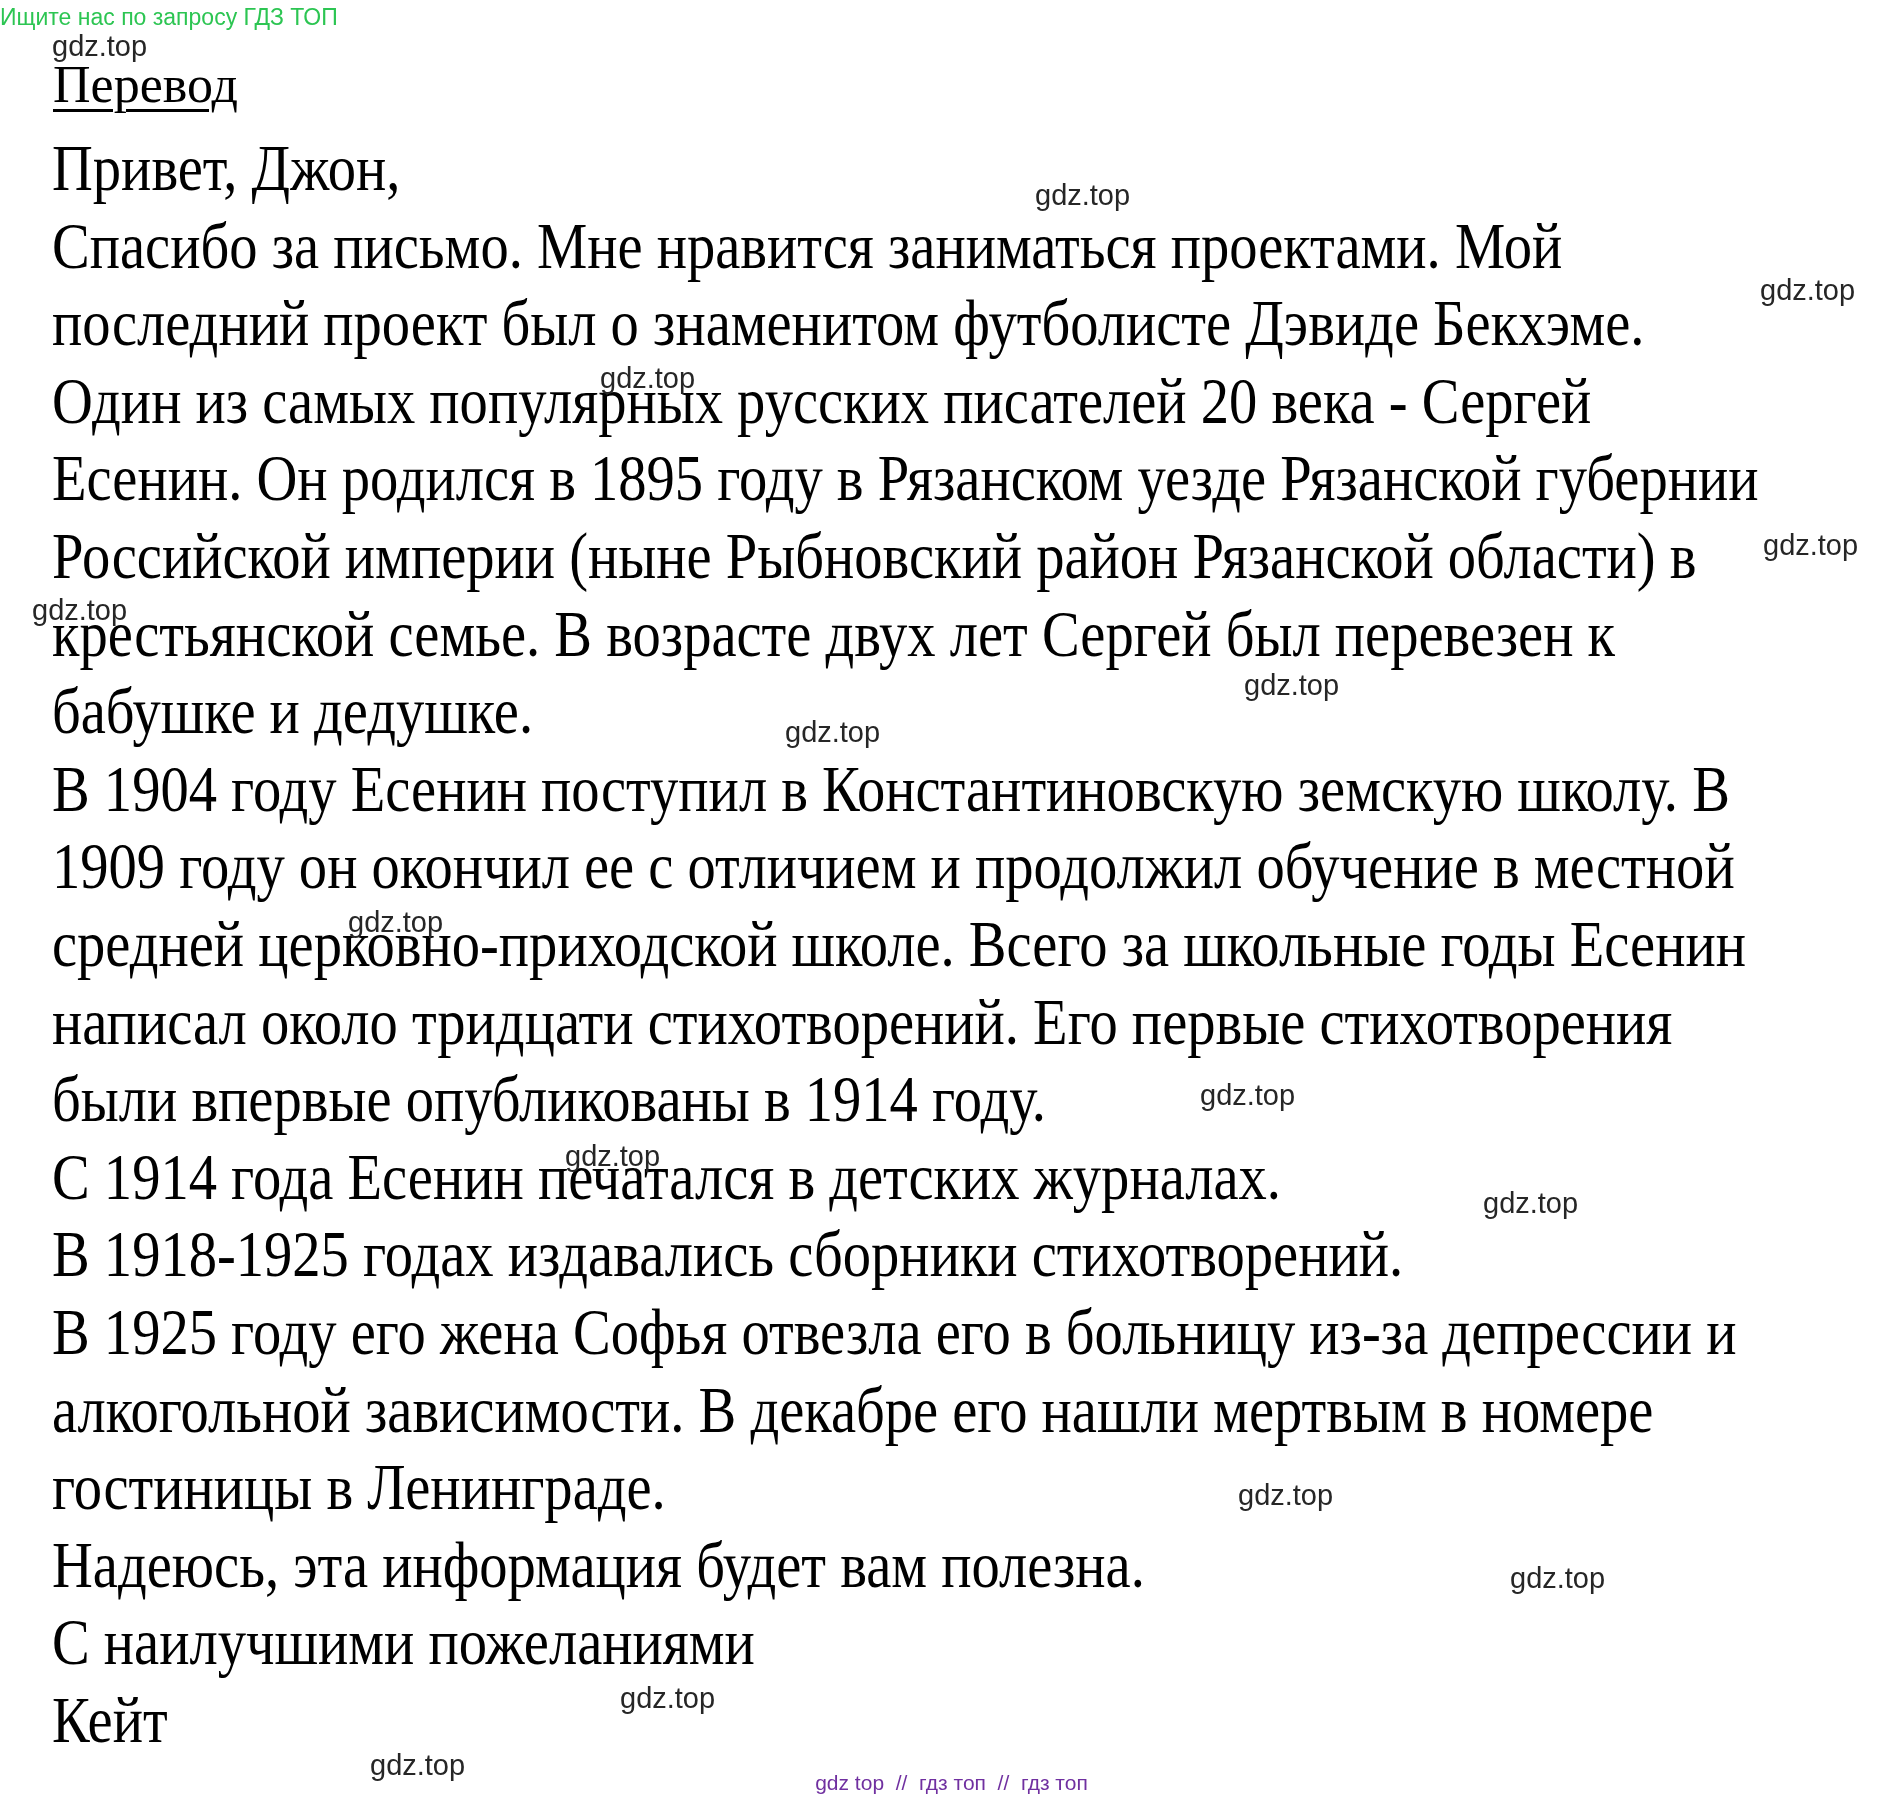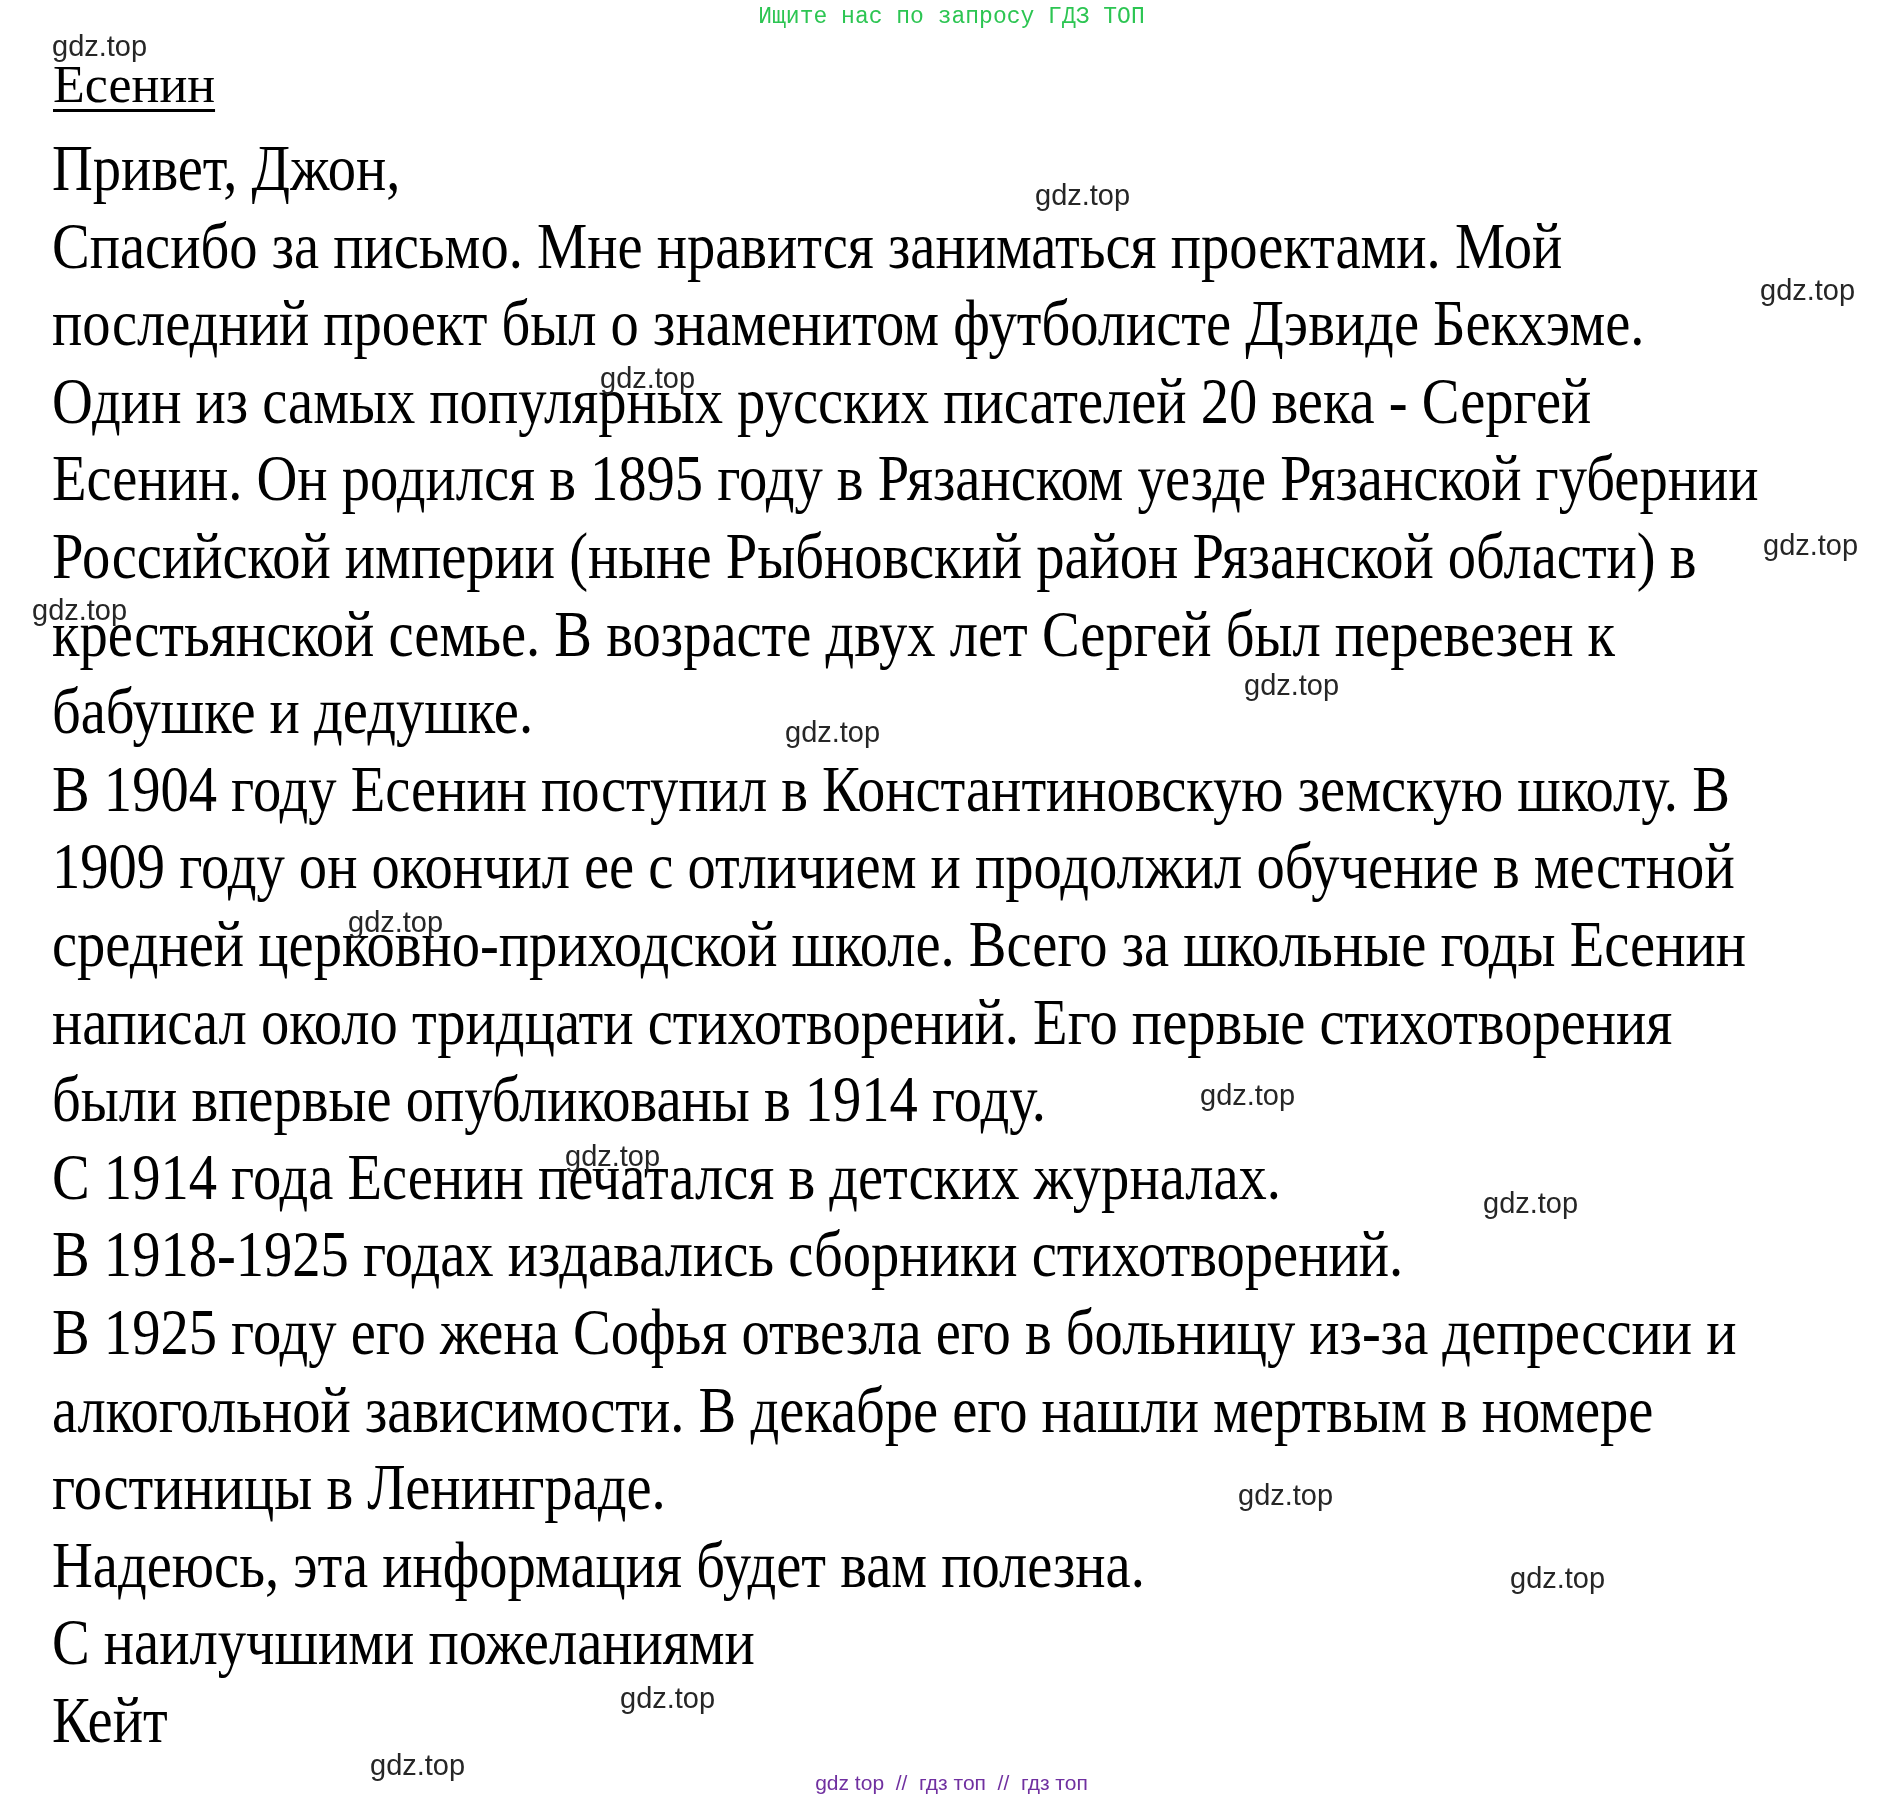--- a/index.html
+++ b/index.html
@@ -5,22 +5,21 @@
   html,body{margin:0;padding:0;background:#ffffff;}
   .page{
     position:relative;
     width:1903px;height:1801px;
     background:#ffffff;
     overflow:hidden;
     font-family:"Liberation Serif", serif;
   }
   .top-banner{
     position:absolute;left:0;top:2px;width:100%;
-    text-align:center;
-    font-family:Liberation Mono, monospace;
+    font-family:Liberation Sans, sans-serif;
     font-size:23px;line-height:30px;
     white-space:pre;
   }
   .heading{
     position:absolute;left:53px;top:55px;margin:0;
     font-size:52px;font-weight:normal;
     text-decoration:underline;
     text-decoration-thickness:3px;
     text-underline-offset:7px;
     color:#000000;
@@ -52,21 +51,21 @@
     cursor:pointer;
   }
 </style>
 </head>
 <body>
 
 <div class="page">
 
   <div class="top-banner" style="color: rgb(44, 197, 82);">Ищите нас по запросу ГДЗ ТОП</div>
 
-  <h1 class="heading">Есенин</h1>
+  <h1 class="heading">Перевод</h1>
 
   <div class="body-lines" id="lines">
       <div class="line">Привет, Джон,</div>
       <div class="line">Спасибо за письмо. Мне нравится заниматься проектами. Мой</div>
       <div class="line">последний проект был о знаменитом футболисте Дэвиде Бекхэме.</div>
       <div class="line">Один из самых популярных русских писателей 20 века - Сергей</div>
       <div class="line">Есенин. Он родился в 1895 году в Рязанском уезде Рязанской губернии</div>
       <div class="line">Российской империи (ныне Рыбновский район Рязанской области) в</div>
       <div class="line">крестьянской семье. В возрасте двух лет Сергей был перевезен к</div>
       <div class="line">бабушке и дедушке.</div>

